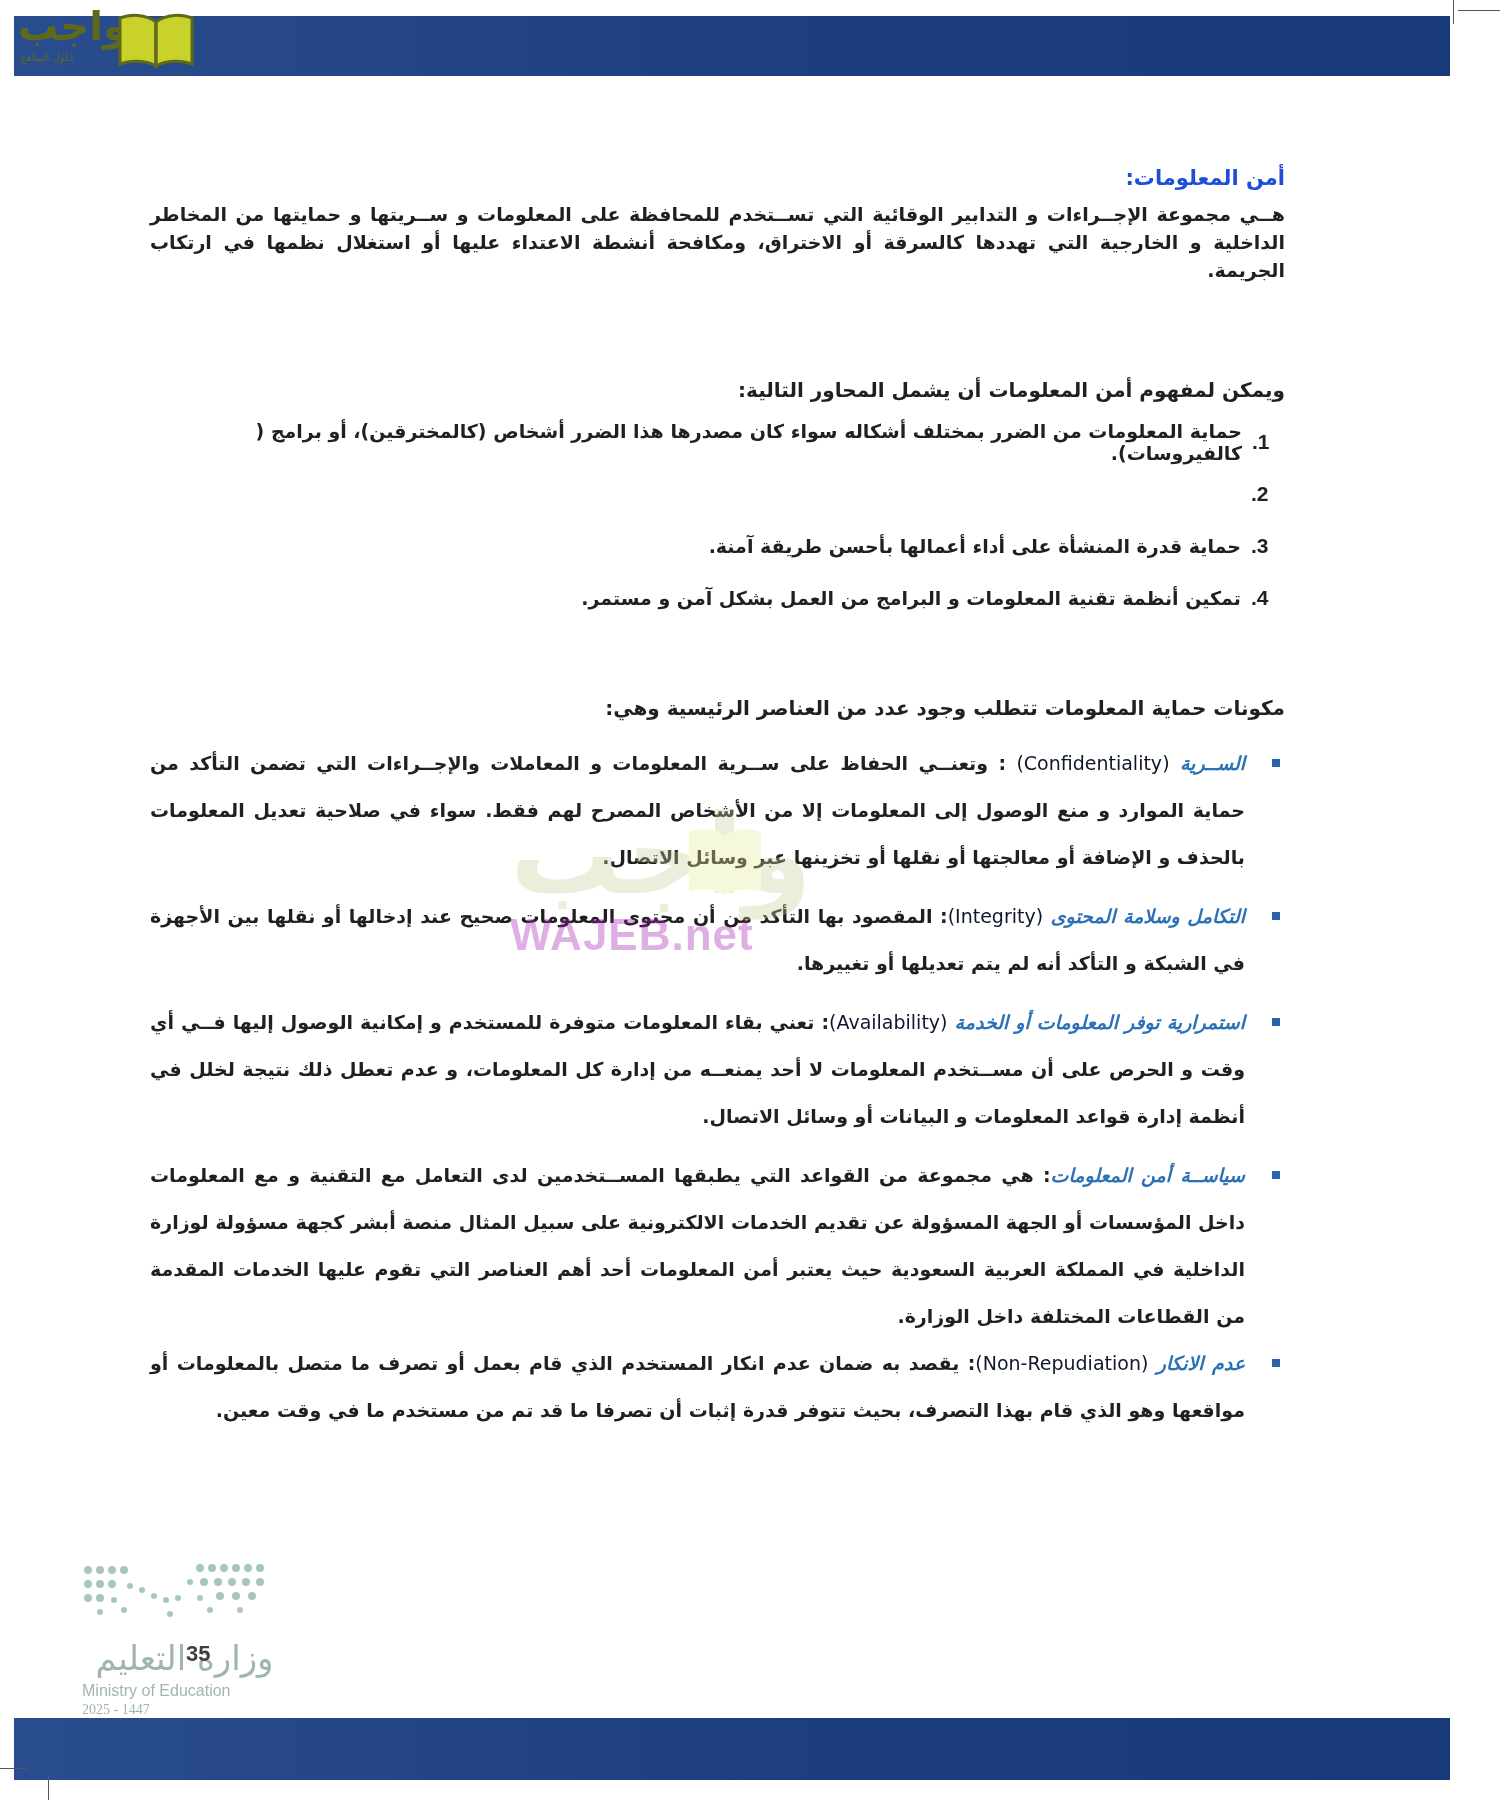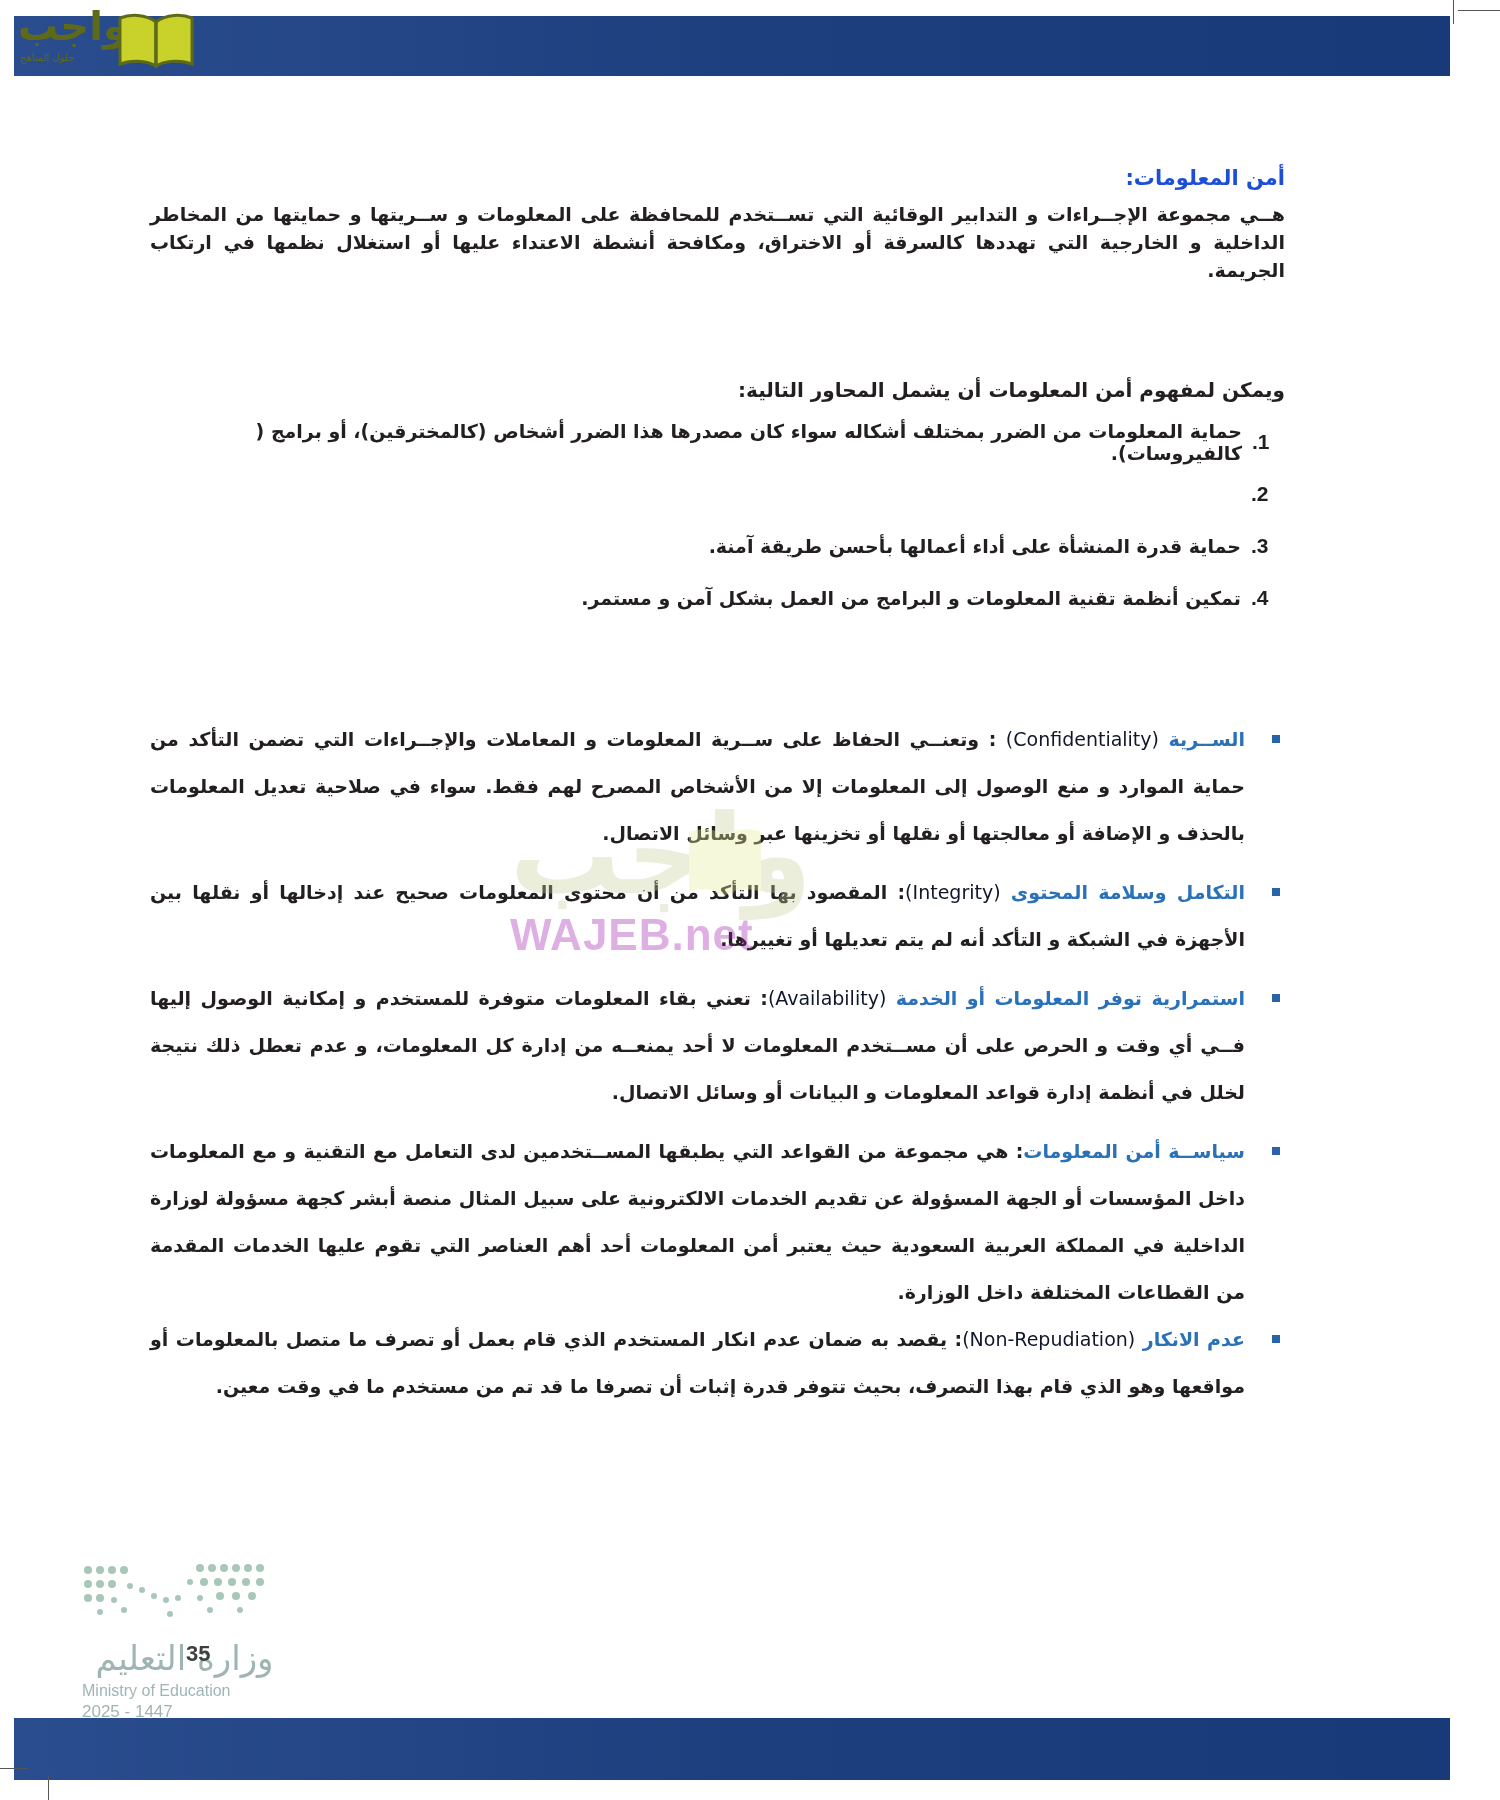--- a/index.html
+++ b/index.html
@@ -53,35 +53,35 @@
   .num-item .num { width: 34px; text-align: left; margin-left: 10px; font-family: "Liberation Sans", sans-serif; font-size: 21px; }
 
   .bullet-list { list-style: none; margin: 0; padding: 0; }
   .bullet-item {
     position: relative; padding-right: 40px; font-size: 19px; font-weight: bold;
     line-height: 47px; text-align: justify; text-align-last: right;
   }
   .bullet-sq {
     position: absolute; right: 5px; top: 19px; width: 8px; height: 8px; background: #2b63a8;
   }
-  .term-ar { color: #2b71b8; font-weight: bold; }
+  .term-ar { color: #2b71b8; font-weight: bold; font-style: italic; }
   .term-en { color: #0f172a; font-weight: normal; font-family: "DejaVu Sans", sans-serif; }
 
   .watermark {
     position: absolute; left: 510px; top: 800px; width: 300px; height: 180px; opacity: 0.35;
   }
   .wm-ar { position: absolute; left: 0; top: 0; font-size: 110px; font-weight: bold; color: #c9cf9c; direction: rtl; line-height: 1; }
   .wm-en { position: absolute; left: 0; top: 110px; font-size: 44px; font-weight: bold; color: #a21caf; font-family: "Liberation Sans", sans-serif; letter-spacing: 1px;}
   .wm-book { position: absolute; left: 175px; top: 20px; width: 80px; height: 80px; }
 
   .moe-logo { position: absolute; left: 80px; top: 1560px; width: 200px; height: 160px; }
   .moe-dots { position: absolute; left: 0; top: 0; }
   .moe-ar { position: absolute; left: 12px; top: 78px; font-size: 34px; color: #9fb5b4; direction: rtl; width: 185px; text-align: center; }
   .moe-en { position: absolute; left: 2px; top: 122px; font-size: 16px; color: #9fb5b4; font-family: "Liberation Sans", sans-serif; }
-  .moe-year { position: absolute; left: 2px; top: 142px; font-size: 17px; color: #9fb5b4; font-family: Liberation Sans, sans-serif; }
+  .moe-year { position: absolute; left: 2px; top: 142px; font-size: 14px; color: #9fb5b4; font-family: Liberation Serif, serif; }
   .page-num {
     position: absolute; left: 186px; top: 1641px; font-size: 22px; font-weight: bold; color: #404040;
     font-family: "Liberation Sans", sans-serif;
   }
 </style>
 </head>
 <body>
 
 <div class="top-band"></div>
 <div class="crop-line crop-v1"></div>
@@ -117,20 +117,21 @@
       <span>حماية قدرة المنشأة على أداء أعمالها بأحسن طريقة آمنة.</span>
     </li>
     <li class="num-item">
       <span class="num">4.</span>
       <span>تمكين أنظمة تقنية المعلومات و البرامج من العمل بشكل آمن و مستمر.</span>
     </li>
   </ul>
 </div>
 
 <div class="content" style="top:696px;">
+  <div class="intro-title">مكونات حماية المعلومات تتطلب وجود عدد من العناصر الرئيسية وهي:</div>
   <ul class="bullet-list" style="margin-top:20px;">
     <li class="bullet-item" style="margin-bottom:12px;">
       <span class="bullet-sq"></span>
       <span class="term-ar">الســرية</span>
       <span class="term-en">(Confidentiality)</span><span> : </span>
       <span>وتعنــي الحفاظ على ســرية المعلومات و المعاملات والإجــراءات التي تضمن التأكد من حماية الموارد و منع الوصول إلى المعلومات إلا من الأشخاص المصرح لهم فقط. سواء في صلاحية تعديل المعلومات بالحذف و الإضافة  أو معالجتها أو نقلها أو تخزينها عبر وسائل الاتصال.</span>
     </li>
     <li class="bullet-item" style="margin-bottom:12px;">
       <span class="bullet-sq"></span>
       <span class="term-ar">التكامل وسلامة المحتوى</span>

